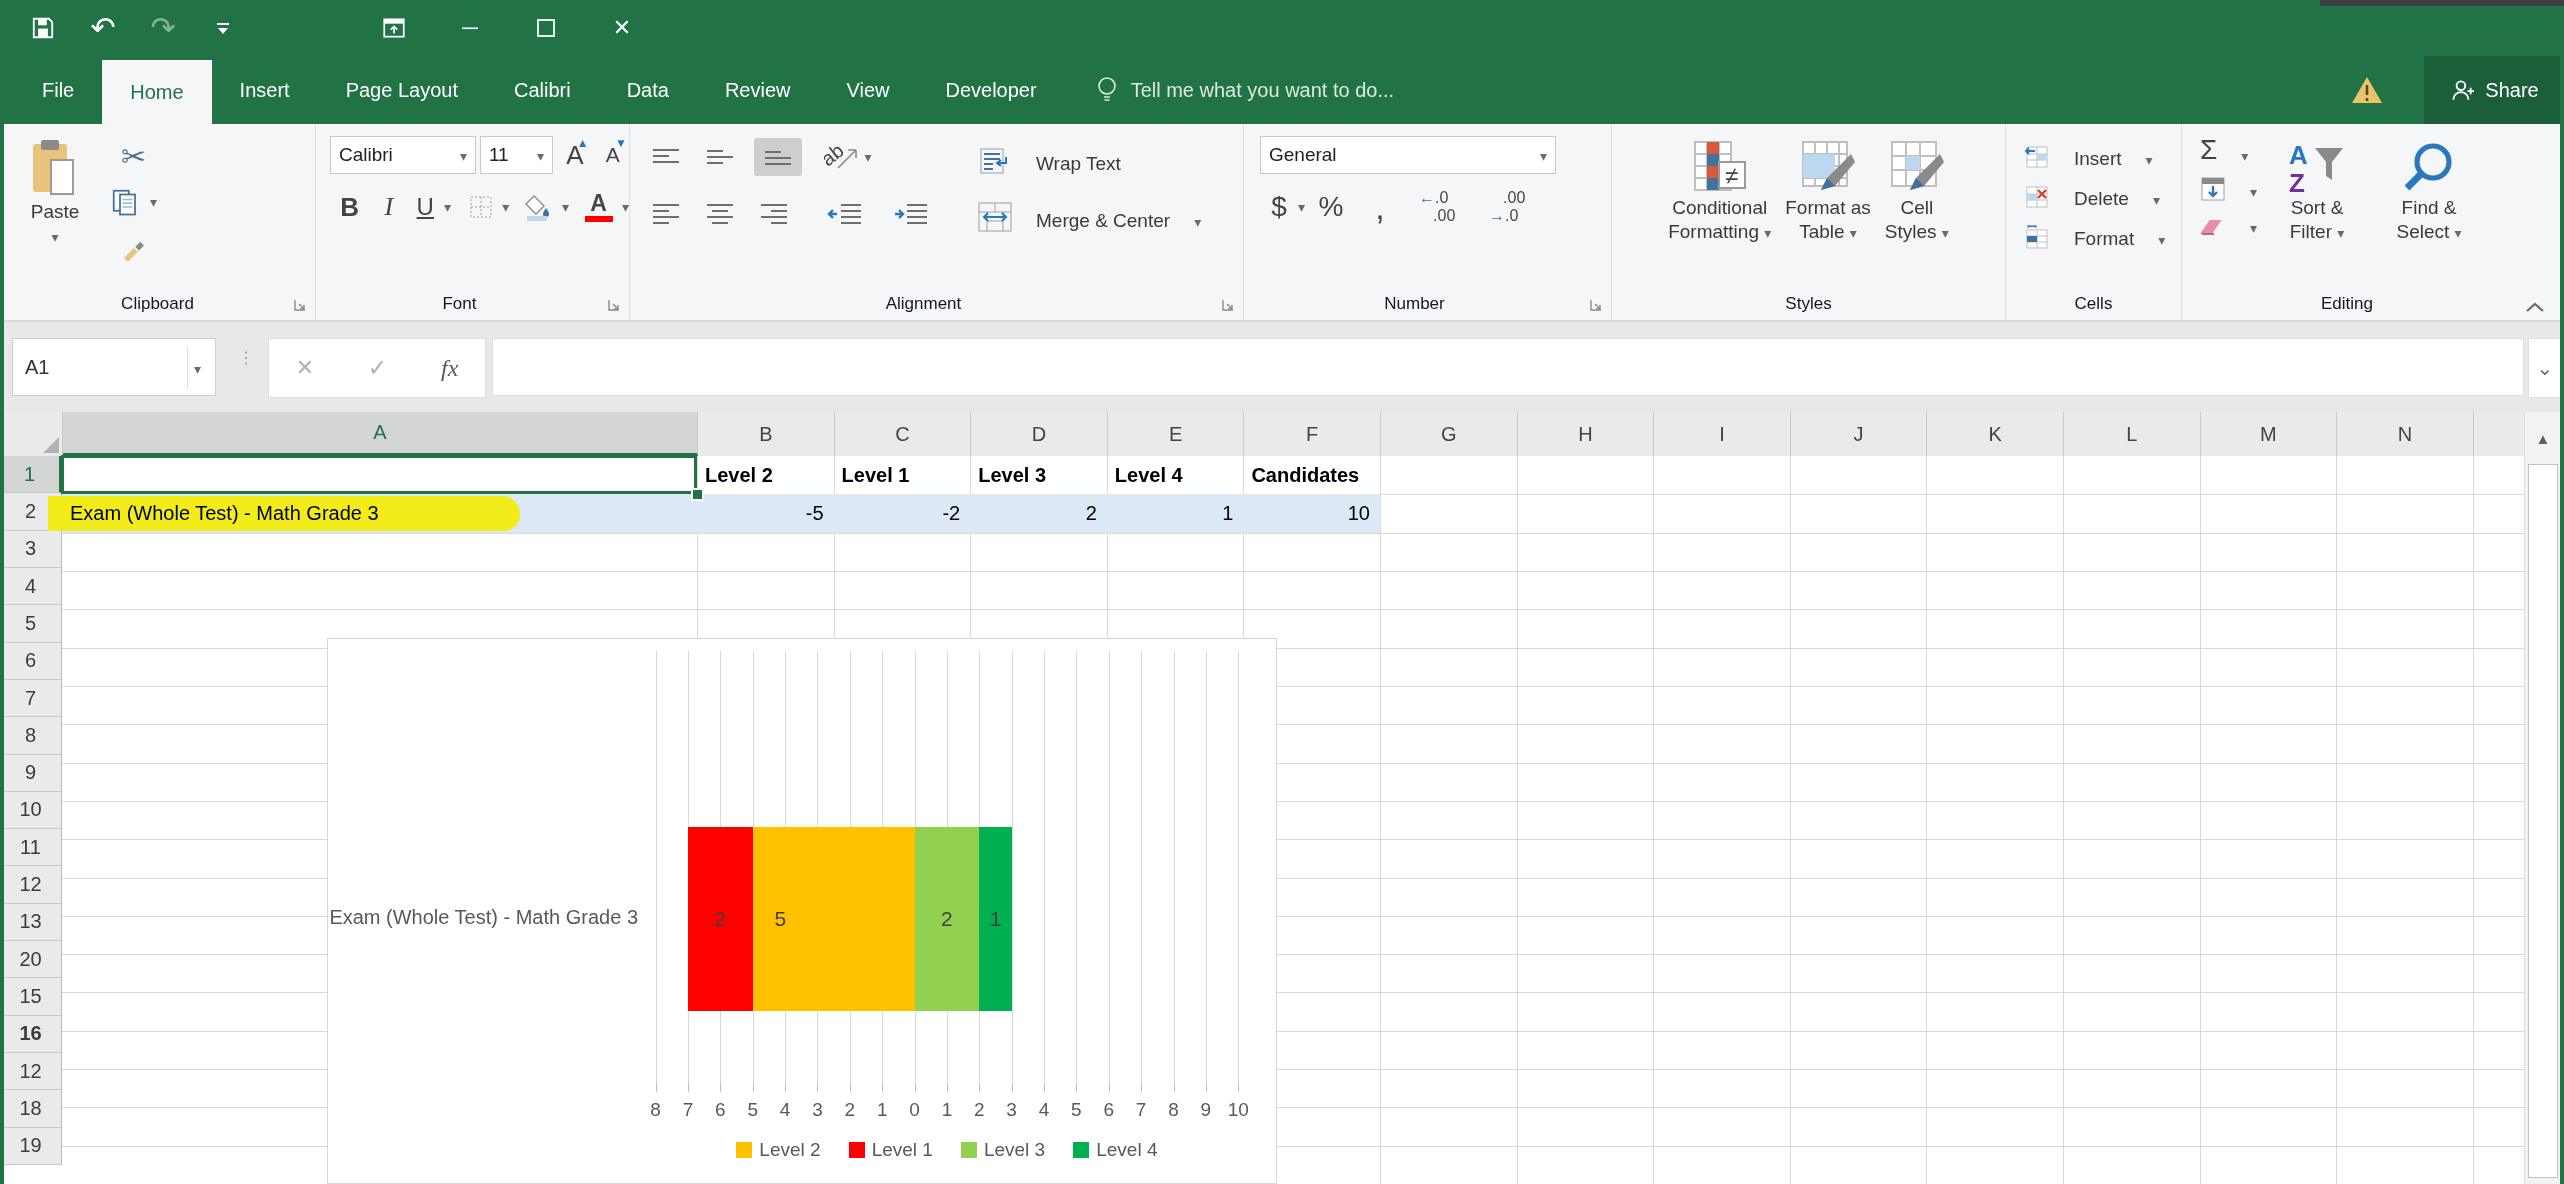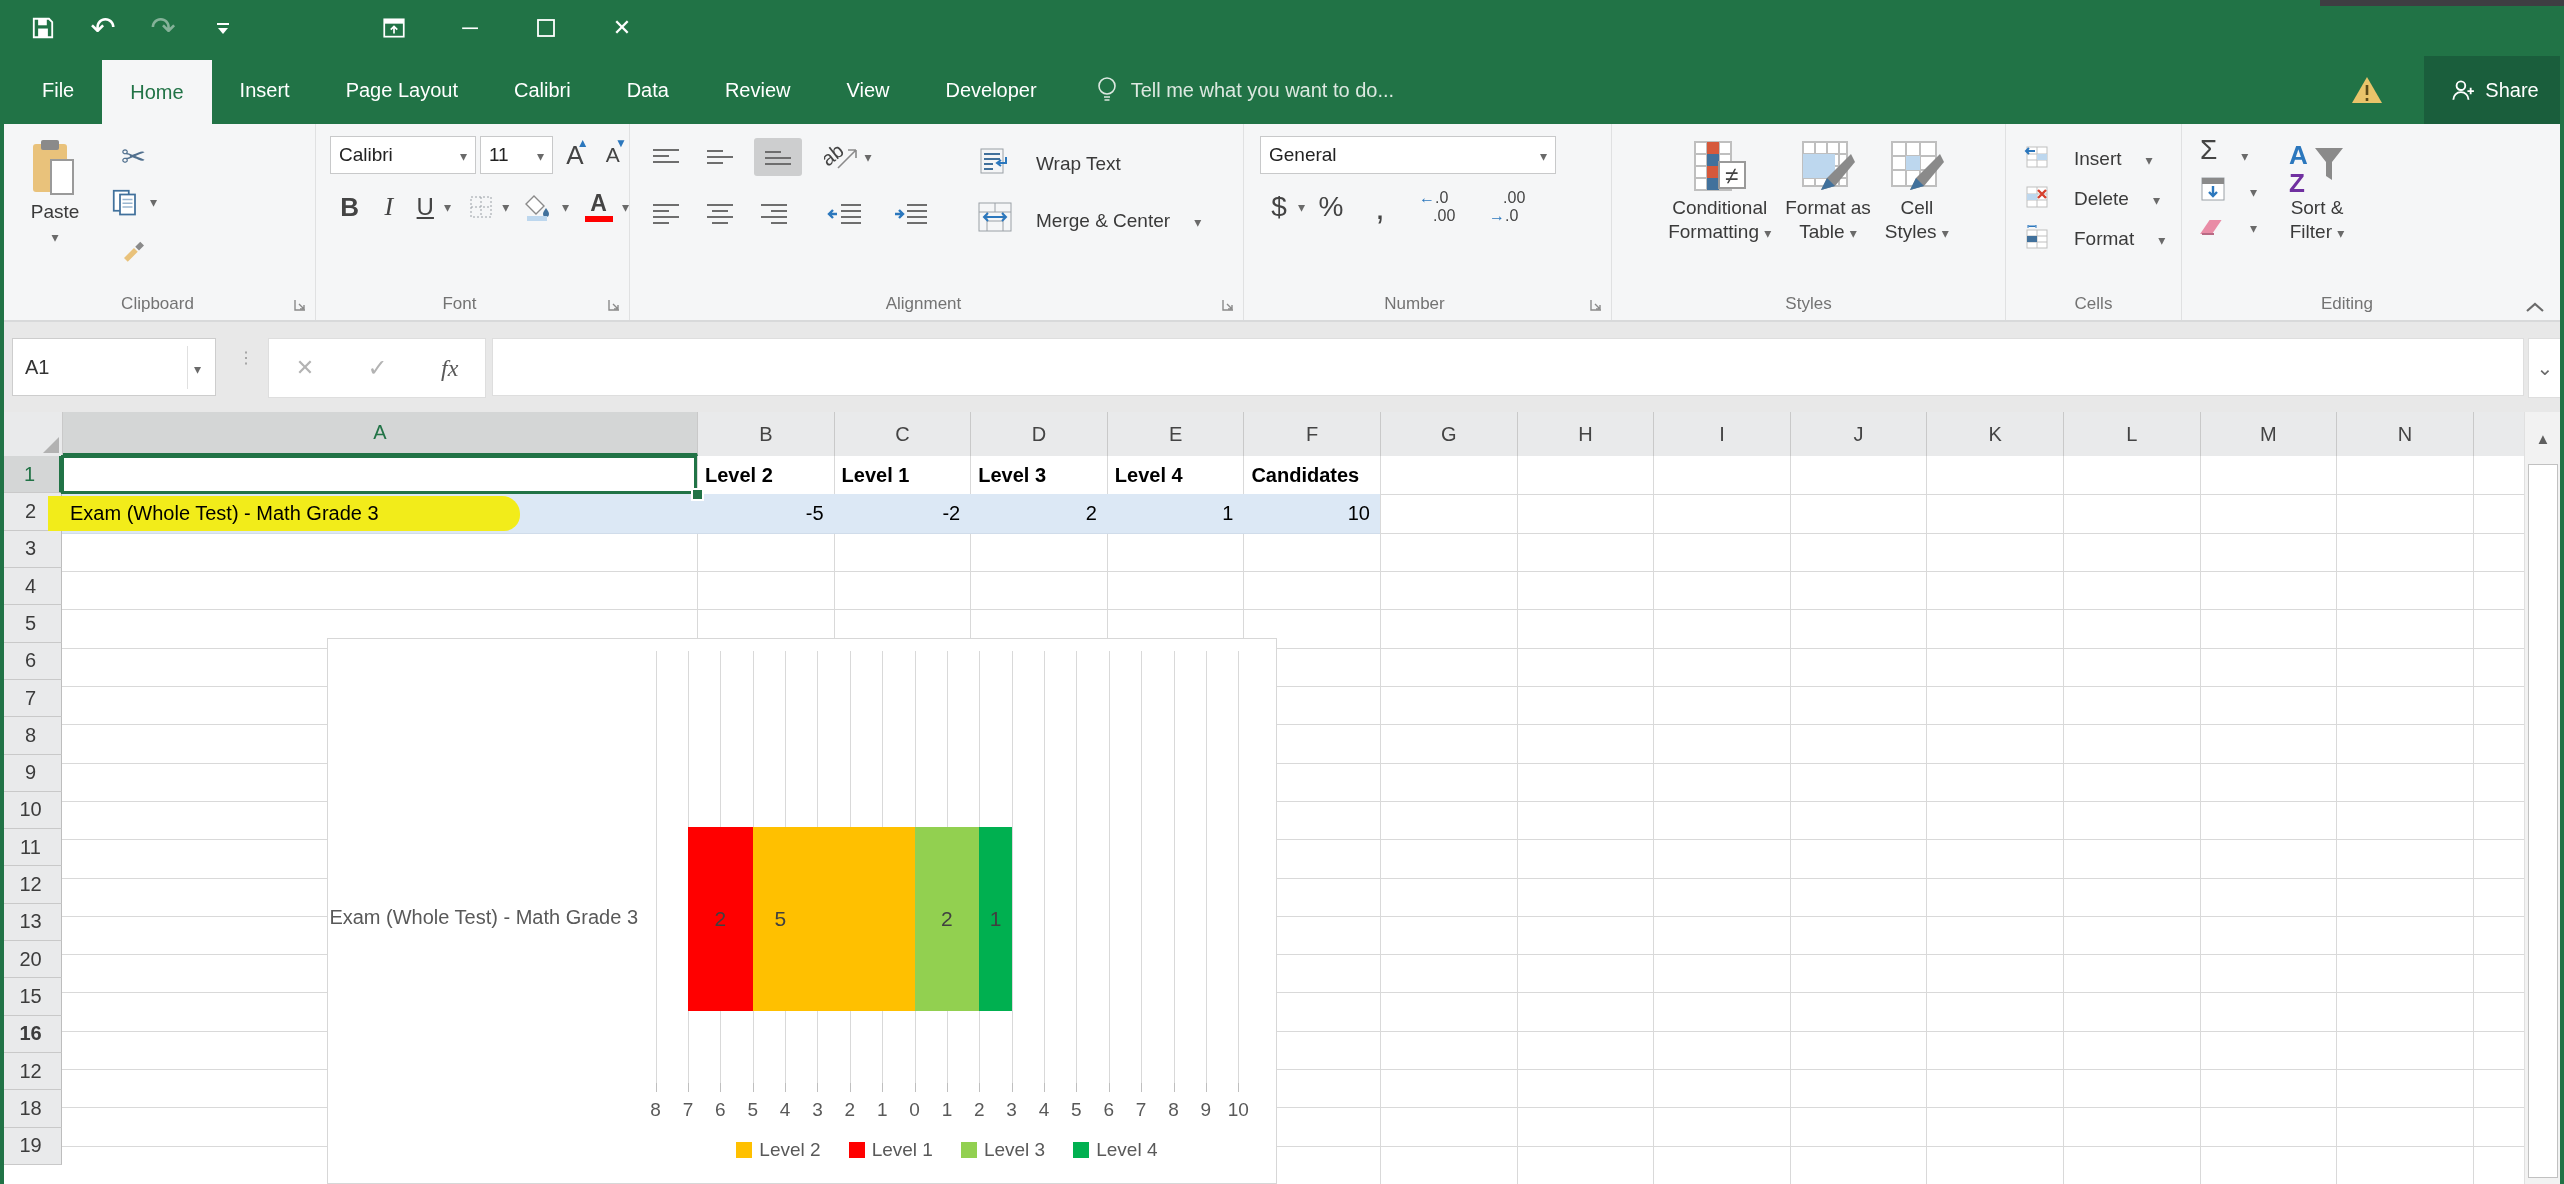--- a/index.html
+++ b/index.html
@@ -20,21 +20,21 @@
   #tabrow{left:0;top:56px;width:2564px;height:68px;background:#217346;display:flex;align-items:stretch;color:#fff;}
   .tab{display:flex;align-items:center;padding:0 28px;font-size:20px;cursor:default;}
   .tab.active{background:#f5f6f7;color:#217346;margin-top:4px;}
   #tellme{display:flex;align-items:center;gap:12px;margin-left:30px;font-size:20px;color:#dce8e0;}
   #tabspacer{flex:1;}
   #warning-wrap{display:flex;align-items:center;margin-right:40px;}
   #share-panel{width:140px;background:#1a5e3c;display:flex;align-items:center;justify-content:center;gap:10px;font-size:20px;color:#fff;}
   
   #ribbon{left:0;top:124px;width:2564px;height:196px;background:#f5f6f7;border-bottom:2px solid #d8d9da;display:flex;}
   .group{position:relative;border-right:1px solid #e0e1e2;height:100%;box-sizing:border-box;flex:none;}
-  .glabel{position:absolute;bottom:6px;left:0;right:26px;text-align:center;font-size:17px;color:#737373;}
+  .glabel{position:absolute;bottom:6px;left:0;right:26px;text-align:center;font-size:17px;color:#0f172a;}
   .launcher{position:absolute;bottom:8px;right:8px;}
   .gbody{position:absolute;left:0;top:0;right:0;bottom:34px;}
   .combo{background:#fff;border:1px solid #c8c9ca;display:flex;align-items:center;font-size:19px;color:#222;padding:0 8px;box-sizing:border-box;height:38px;}
   .combo .dd{margin-left:auto;}
   .dd::after{content:"▾";color:#6a6a6a;font-size:14px;}
   .sbtn{display:inline-flex;align-items:center;justify-content:center;height:38px;}
   .lines line{stroke:#6e6e6e;stroke-width:2;}
   .bigbtn{display:flex;flex-direction:column;align-items:center;justify-content:flex-start;padding-top:8px;font-size:19px;color:#3a3a3a;text-align:center;line-height:1.25;}
   .rowbtn{display:flex;align-items:flex-end;gap:24px;font-size:19px;color:#3a3a3a;height:36px;}
   #collapse{position:absolute;right:18px;bottom:6px;}
@@ -521,20 +521,28 @@
         </span>
       </div>
       <div class="bigbtn" style="width:100px;">
         <svg width="60" height="56" viewBox="0 0 30 28">
             <text x="1" y="12" font-size="13" font-weight="bold" fill="#2b77bd">A</text>
             <text x="1" y="26" font-size="13" font-weight="bold" fill="#7030a0">Z</text>
             <path d="M14 4h14l-5.5 7v9l-3-2v-7z" fill="#8a8a8a"></path>
           </svg>
         <span>Sort &amp;</span>
         <span><span>Filter</span> <span class="dd"></span></span>
+      </div>
+      <div class="bigbtn" style="width:104px;">
+        <svg width="56" height="56" viewBox="0 0 28 28">
+            <circle cx="16" cy="11" r="8" fill="none" stroke="#2b77bd" stroke-width="2.6"></circle>
+            <path d="M10 17 3 24" stroke="#2b77bd" stroke-width="3.4"></path>
+          </svg>
+        <span>Find &amp;</span>
+        <span><span>Select</span> <span class="dd"></span></span>
       </div>
     </div>
     <div class="glabel" style="right:0;">Editing</div>
   </div>
 
   <span id="collapse">
     <svg width="22" height="14" viewBox="0 0 22 14">
         <path d="M3 11l8-7 8 7" fill="none" stroke="#6a6a6a" stroke-width="2.2"></path>
       </svg>
   </span>

